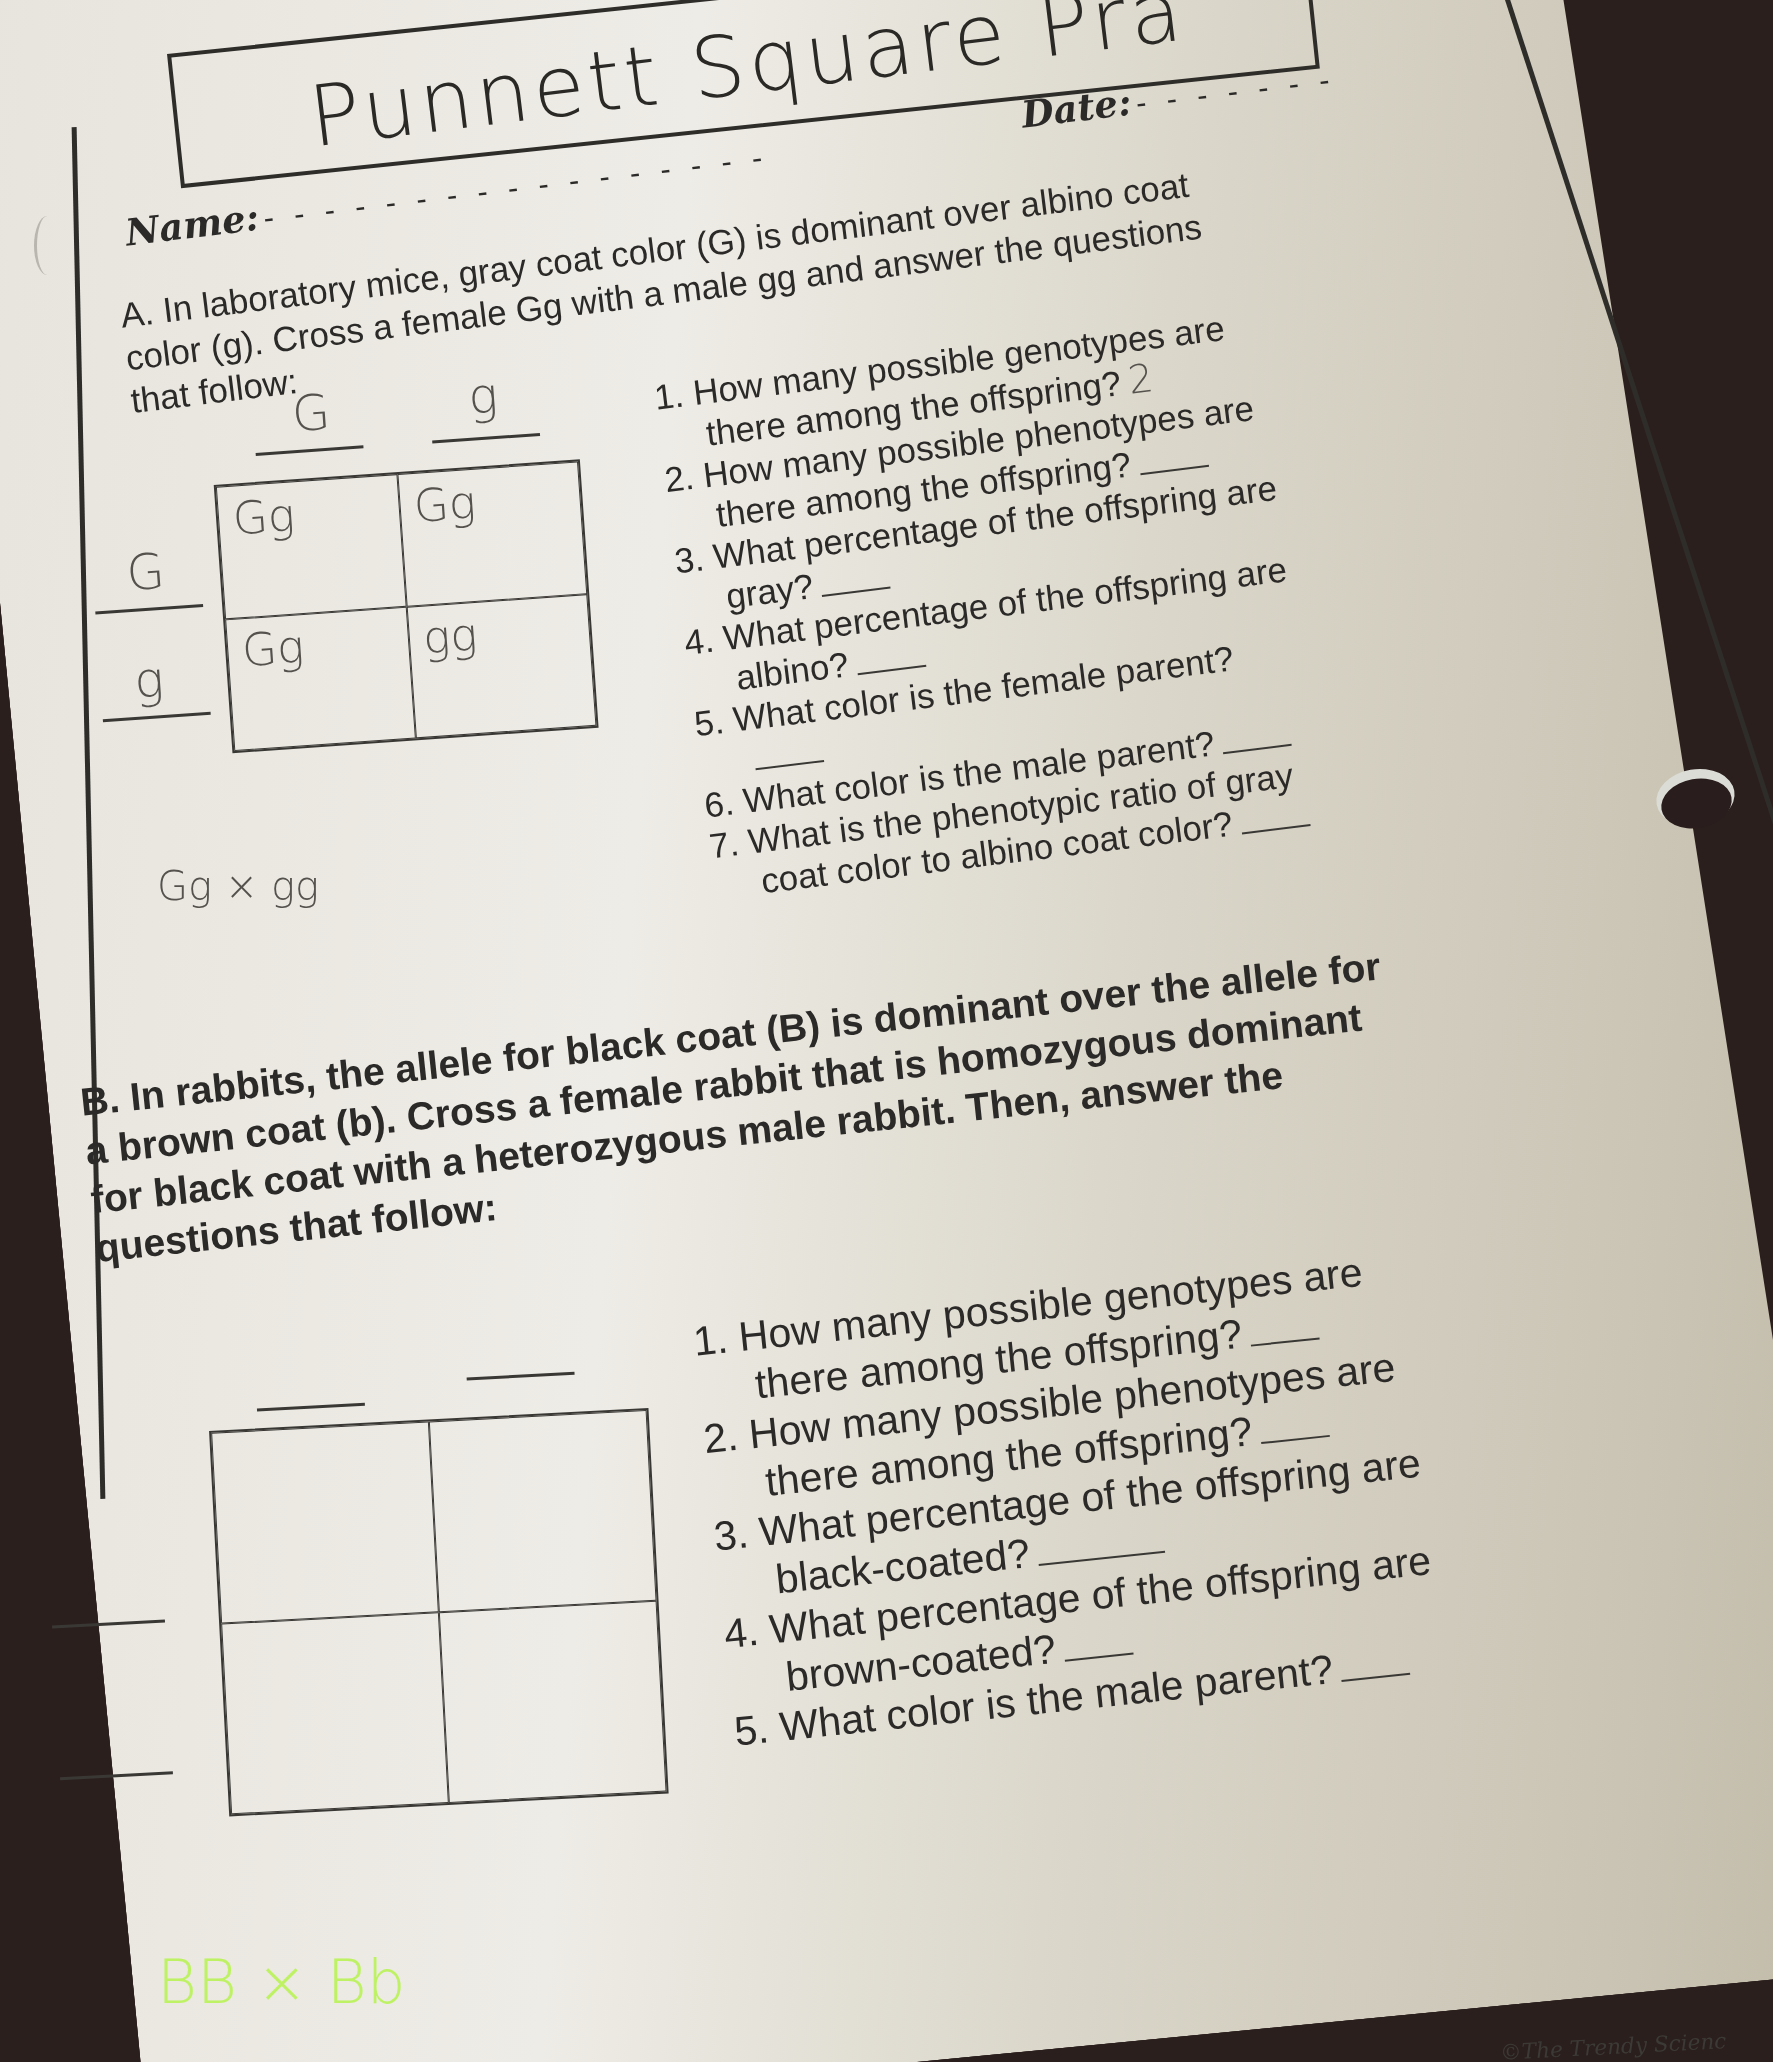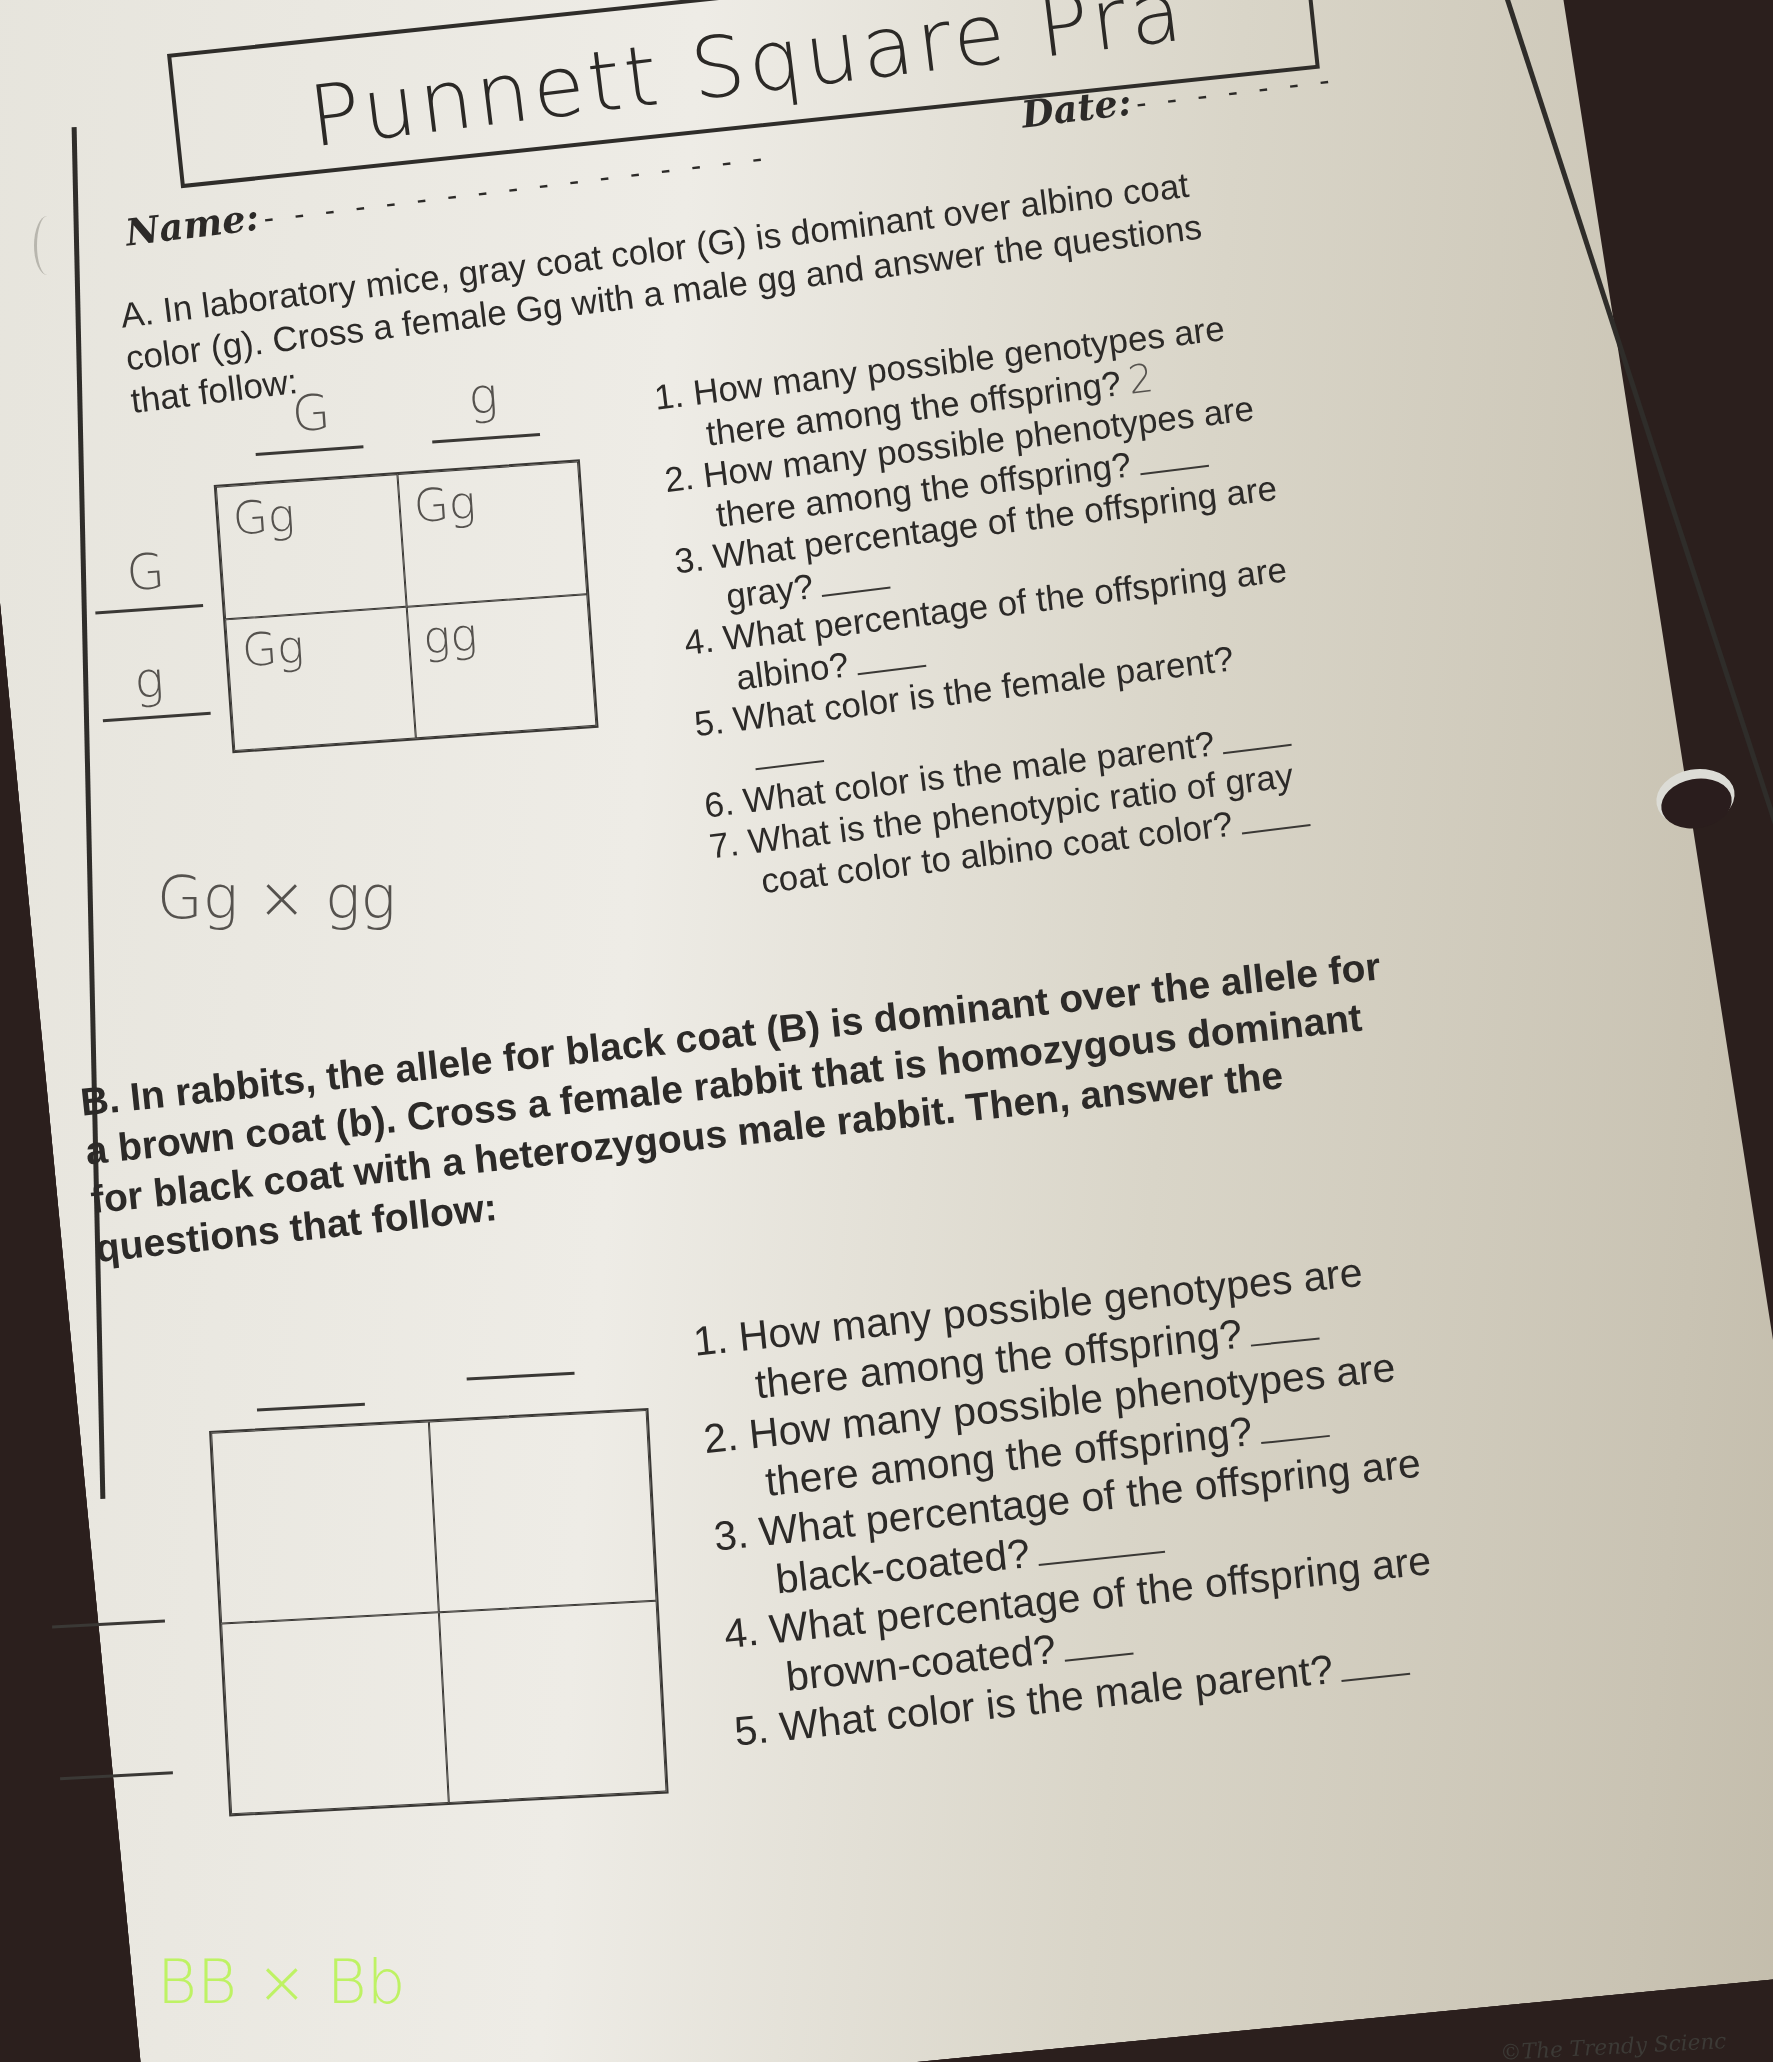--- a/index.html
+++ b/index.html
@@ -94,21 +94,21 @@
         </div>
       <div class="cell">
           <span class="hand">Gg</span>
         </div>
       <div class="cell">
           <span class="hand">gg</span>
         </div>
     </div>
   </div>
 
-  <div class="rot hand" style="left:157px;top:863px;font-size:59px;">Gg × gg</div>
+  <div class="rot hand" style="left:157px;top:863px;font-size:40px;">Gg × gg</div>
 
   <div class="rot" style="left:652px;top:377px;transform:rotate(-7deg);">
     <div class="q"><span>1.</span> <span>How many possible genotypes are</span></div>
     <div class="q" style="padding-left:47px;"><span>there among the offspring?</span><span class="blank hand" style="font-size:39px;border:none;width:auto;">2</span></div>
     <div class="q"><span>2.</span> <span>How many possible phenotypes are</span></div>
     <div class="q" style="padding-left:47px;"><span>there among the offspring?</span><span class="blank"></span></div>
     <div class="q"><span>3.</span> <span>What percentage of the offspring are</span></div>
     <div class="q" style="padding-left:47px;"><span>gray?</span><span class="blank"></span></div>
     <div class="q"><span>4.</span> <span>What percentage of the offspring are</span></div>
     <div class="q" style="padding-left:47px;"><span>albino?</span><span class="blank"></span></div>

